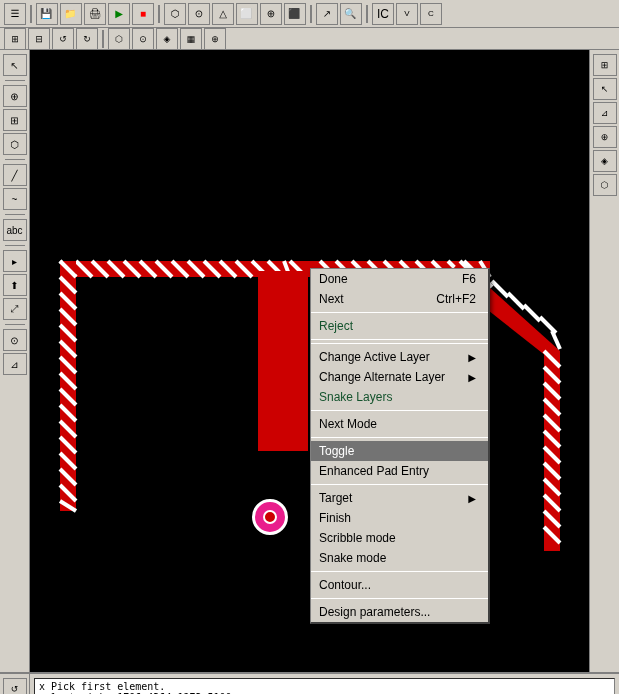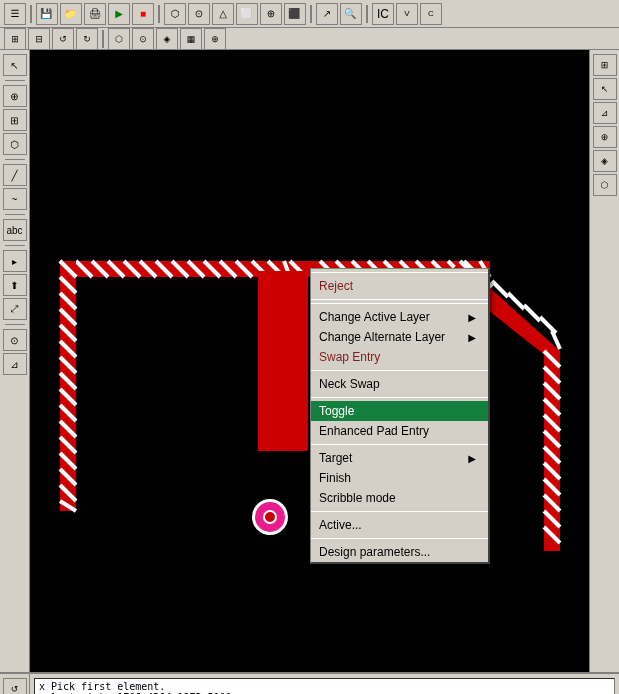--- a/index.html
+++ b/index.html
@@ -130,25 +130,25 @@
       display: flex;
       align-items: center;
       justify-content: space-between;
       padding: 3px 12px 3px 8px;
       cursor: pointer;
       font-size: 12px;
       color: #000;
       white-space: nowrap;
     }
     .menu-item:hover, .menu-item.highlighted {
-      background: #15803d;
+      background: #737373;
       color: #fff;
     }
     .menu-item.disabled {
-      color: #7f1d1d;
+      color: #14532d;
       cursor: default;
       text-align: center;
     }
     .menu-shortcut {
       color: inherit;
       font-size: 12px;
       margin-left: 16px;
     }
     .menu-arrow {
       font-size: 10px;
@@ -370,62 +370,73 @@
         <line x1="514" y1="380" x2="530" y2="396" stroke="#fff" stroke-width="4"></line>
         <line x1="514" y1="396" x2="530" y2="412" stroke="#fff" stroke-width="4"></line>
       </g>
     </svg>
 
     <div class="cursor-indicator">
       <div class="cursor-inner"></div>
     </div>
 
     <div class="context-menu">
+      <div class="menu-item">
+        <span>Done</span>
+        <span class="menu-shortcut">F6</span>
+      </div>
+      <div class="menu-item">
+        <span>Next</span>
+        <span class="menu-shortcut">Ctrl+F2</span>
+      </div>
       <div class="menu-separator"></div>
       <div class="menu-item disabled">
         <span>Reject</span>
       </div>
       <div class="menu-separator"></div>
       <div class="menu-separator"></div>
       <div class="menu-item">
         <span>Change Active Layer</span>
         <span class="menu-arrow">▶</span>
       </div>
       <div class="menu-item">
         <span>Change Alternate Layer</span>
         <span class="menu-arrow">▶</span>
       </div>
       <div class="menu-item disabled">
-        <span>Swap Entry</span>
-      </div>
-      <div class="menu-separator"></div>
-      <div class="menu-item">
-        <span>Neck Swap</span>
+        <span>Snake Layers</span>
+      </div>
+      <div class="menu-separator"></div>
+      <div class="menu-item">
+        <span>Next Mode</span>
       </div>
       <div class="menu-separator"></div>
       <div class="menu-item highlighted">
         <span>Toggle</span>
       </div>
       <div class="menu-item">
         <span>Enhanced Pad Entry</span>
       </div>
       <div class="menu-separator"></div>
       <div class="menu-item">
         <span>Target</span>
         <span class="menu-arrow">▶</span>
       </div>
       <div class="menu-item">
         <span>Finish</span>
       </div>
       <div class="menu-item">
         <span>Scribble mode</span>
       </div>
-      <div class="menu-separator"></div>
-      <div class="menu-item">
-        <span>Active...</span>
+      <div class="menu-item">
+        <span>Snake mode</span>
+      </div>
+      <div class="menu-separator"></div>
+      <div class="menu-item">
+        <span>Contour...</span>
       </div>
       <div class="menu-separator"></div>
       <div class="menu-item">
         <span>Design parameters...</span>
       </div>
 
     </div>
   </div>
 
   <div class="right-sidebar">

